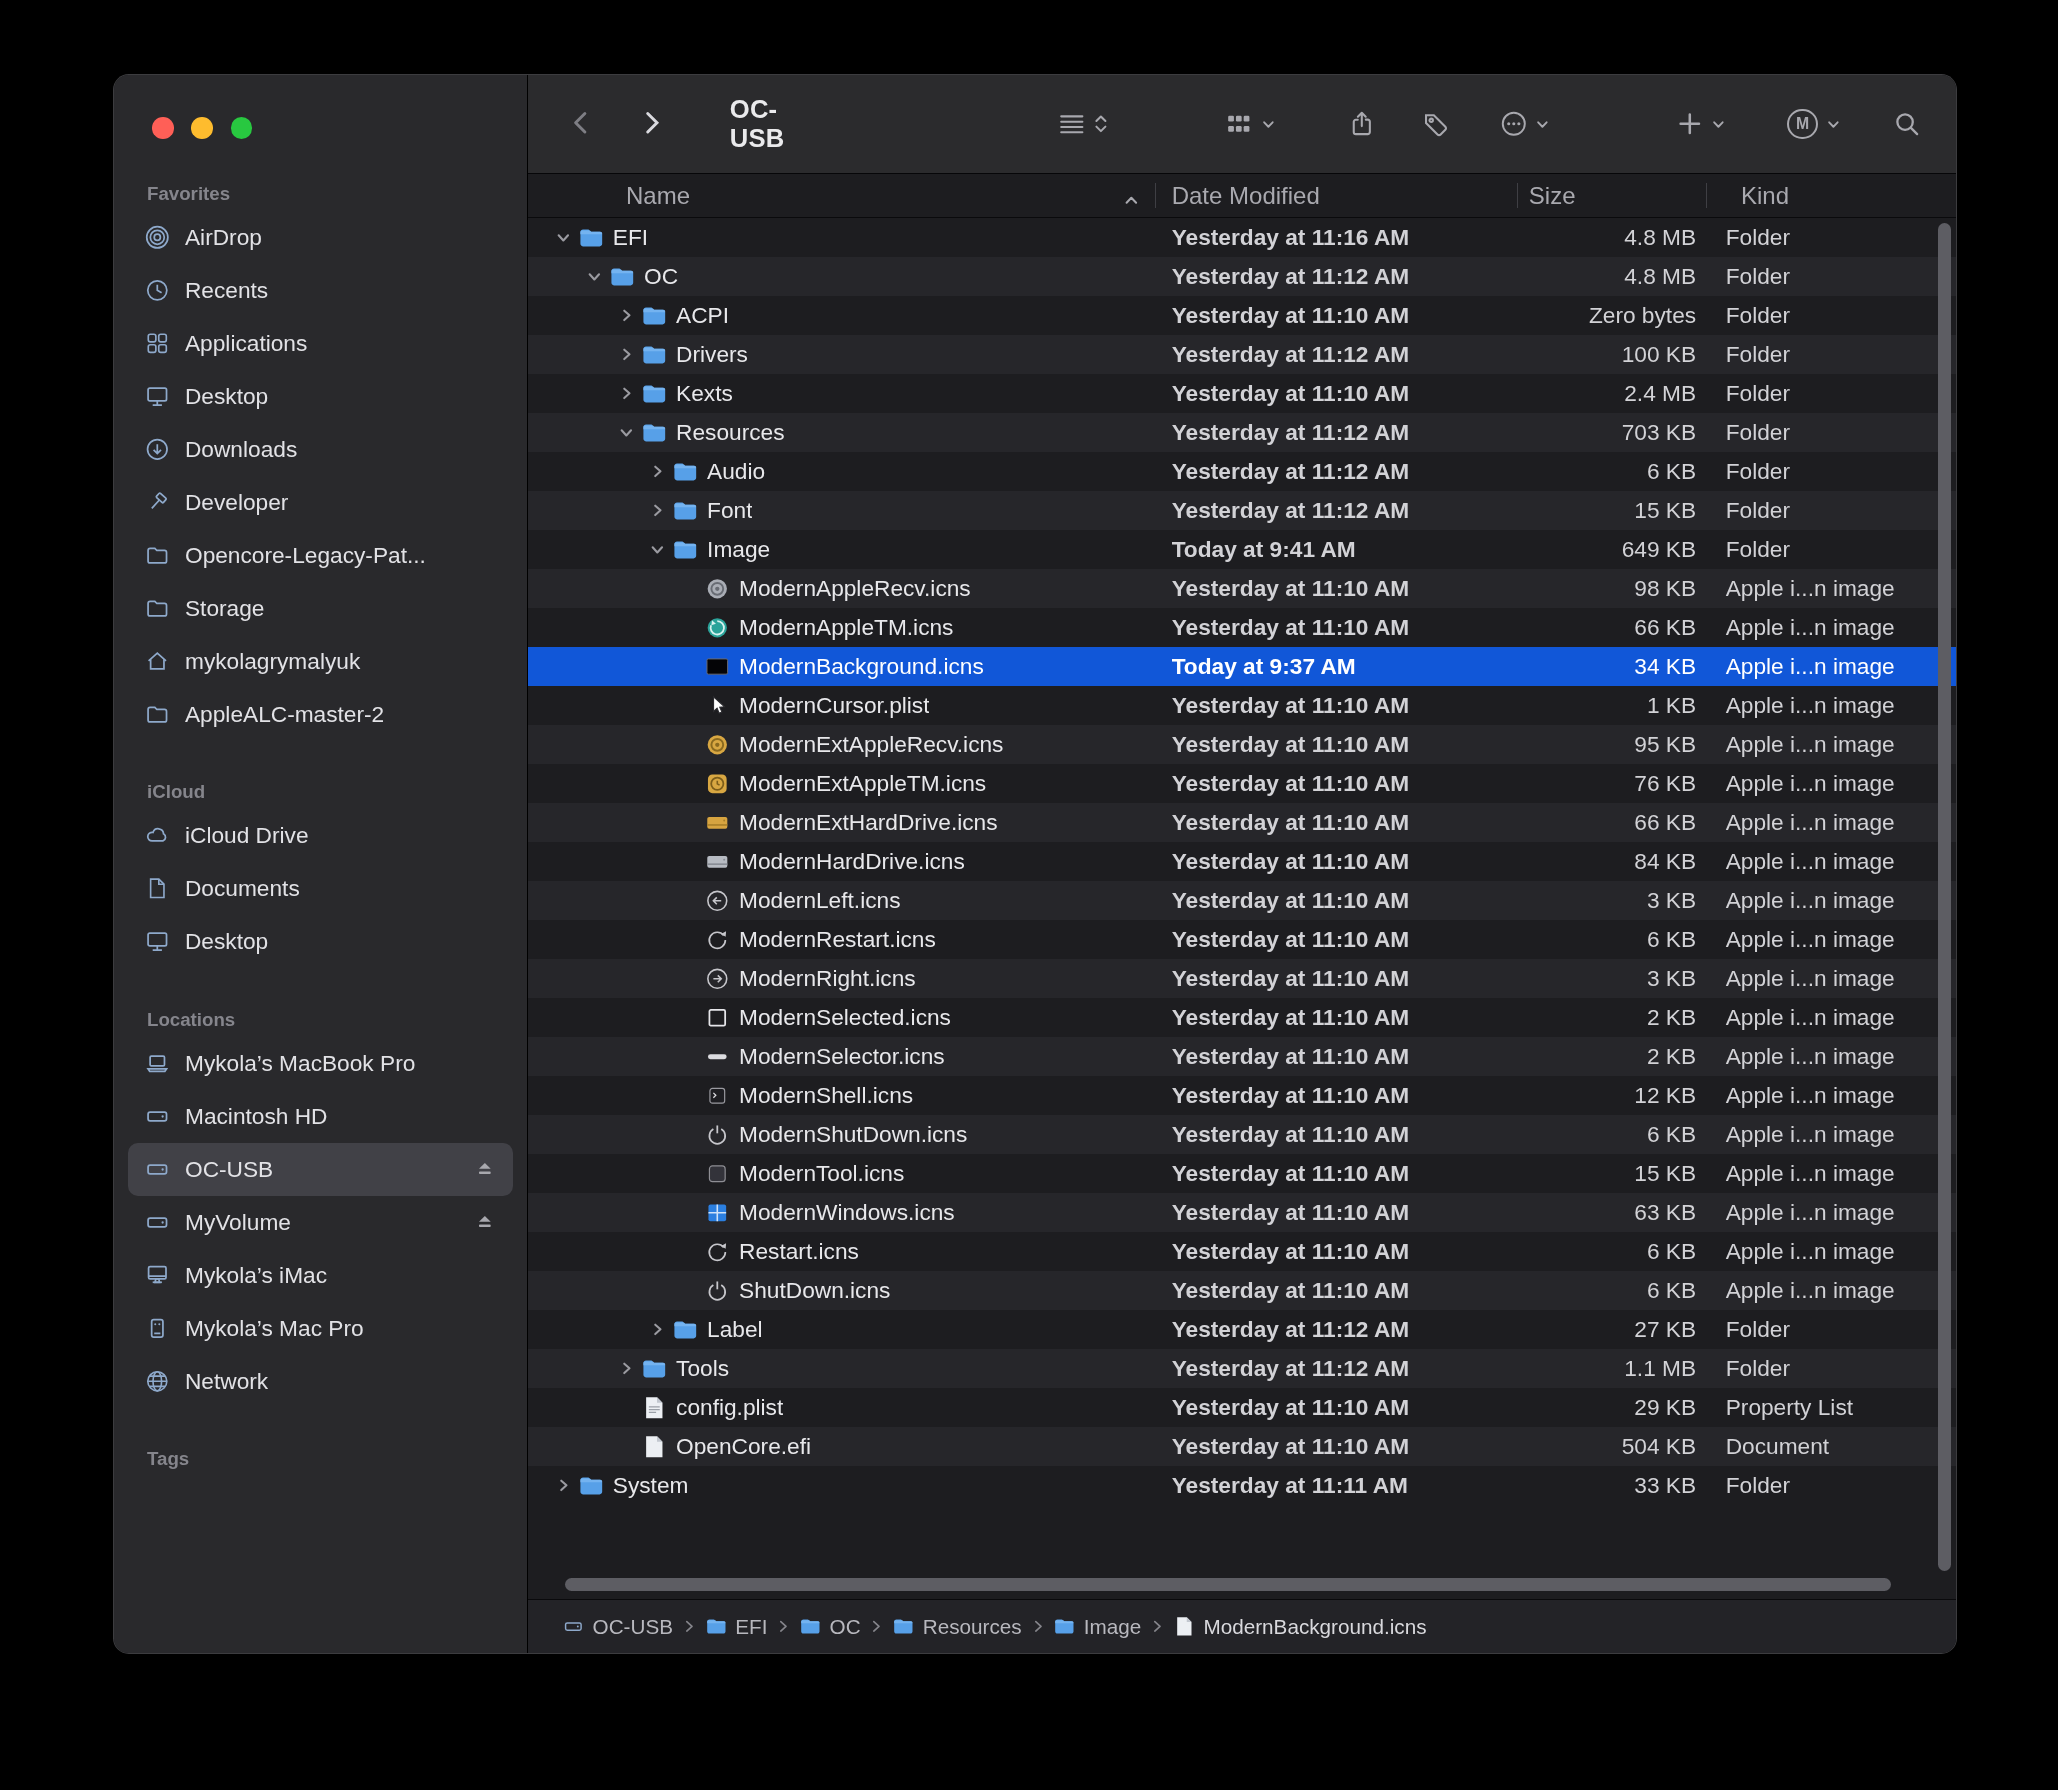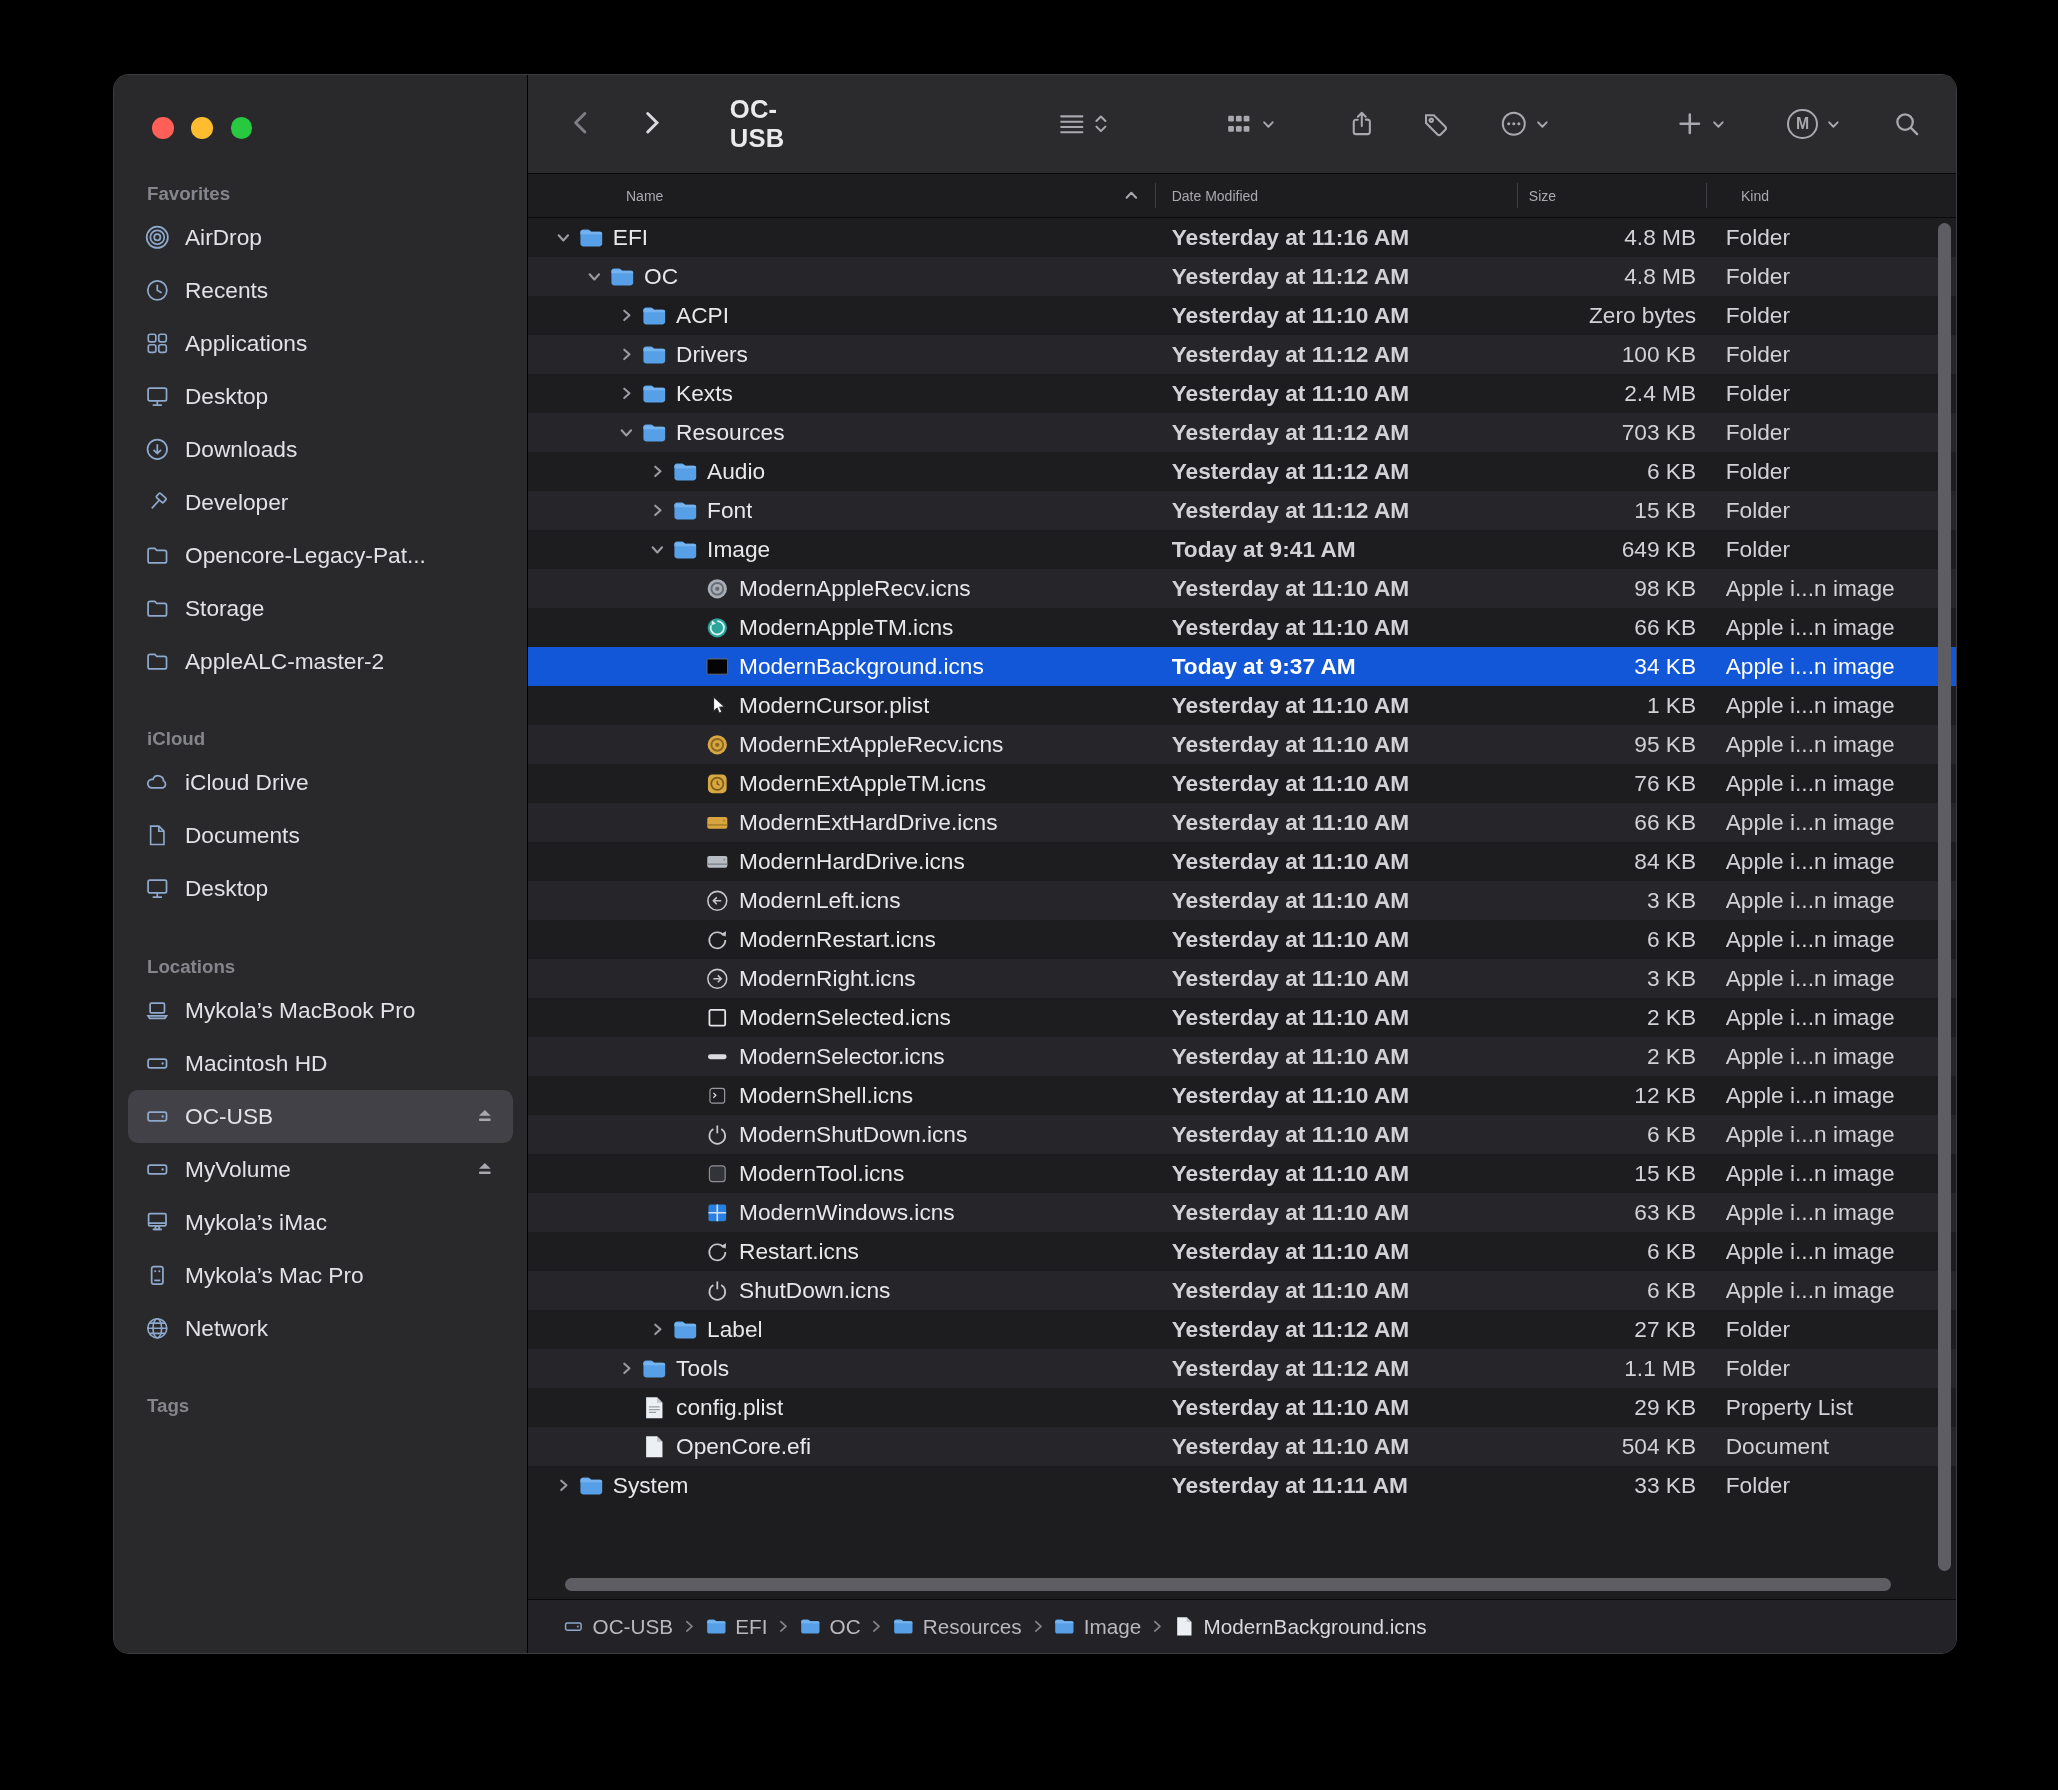--- a/index.html
+++ b/index.html
@@ -38,21 +38,21 @@
   .tb-right span[data-icon]{display:flex;}
   .tb-right span[data-icon] svg{width:27.6px;height:27.6px;}
   .tb-right span.ud svg{width:15.8px;height:27.6px;}
   .tb-right span.cd svg{width:14.8px;height:14.8px;}
   .account{width:30.5px;height:30.5px;border:2px solid #a8a8ae;border-radius:50%;display:flex;align-items:center;
     justify-content:center;font-size:15.8px;font-weight:700;color:#a8a8ae;}
   .ml260{margin-left:256px;}.ml118{margin-left:116px;}.ml74{margin-left:73px;}.ml47{margin-left:46px;}
   .ml51{margin-left:50px;}.ml128{margin-left:126px;}.ml62{margin-left:61px;}.ml54{margin-left:53px;}
   
   .colhead{height:44px;flex:none;display:flex;align-items:stretch;background:#1d1d20;border-bottom:1px solid #0a0a0c;
-    font-size:14px;color:#a9a9af;}
+    font-size:24px;color:#a9a9af;}
   .hc{display:flex;align-items:center;position:relative;}
   .hc:not(:first-child)::before{content:'';position:absolute;left:0;top:8.9px;bottom:8.9px;width:1px;background:#3f3f44;}
   .hc-name{width:627px;flex:none;padding-left:98px;}
   .hc-date{width:362px;flex:none;padding-left:16.7px;}
   .hc-size{width:189px;flex:none;padding-left:11.8px;}
   .hc-kind{flex:1;padding-left:35px;}
   .sort{position:absolute;right:15.8px;top:12.8px;}
   .sort svg{width:16.7px;height:16.7px;}
   
   .rows{flex:none;}
@@ -176,20 +176,31 @@
             </span>
             <span class="sb-label">Opencore-Legacy-Pat...</span>
           </div>
           <div class="sb-item">
             <span class="sb-ic">
               <svg viewBox="0 0 24 24">
                 <path fill="none" stroke="#8ea9cb" stroke-width="1.7" d="M3 7.2c0-1.1.9-2 2-2h4.6l2 2.1H19c1.1 0 2 .9 2 2v8.2c0 1.1-.9 2-2 2H5c-1.1 0-2-.9-2-2z"></path>
               </svg>
             </span>
             <span class="sb-label">Storage</span>
+          </div>
+          <div class="sb-item">
+            <span class="sb-ic">
+              <svg viewBox="0 0 24 24">
+                <g fill="none" stroke="#8ea9cb" stroke-width="1.7">
+                  <path d="M3.5 11.5L12 4l8.5 7.5"></path>
+                  <path d="M5.5 10v9.5h13V10"></path>
+                </g>
+              </svg>
+            </span>
+            <span class="sb-label">mykolagrymalyuk</span>
           </div>
           <div class="sb-item">
             <span class="sb-ic">
               <svg viewBox="0 0 24 24">
                 <path fill="none" stroke="#8ea9cb" stroke-width="1.7" d="M3 7.2c0-1.1.9-2 2-2h4.6l2 2.1H19c1.1 0 2 .9 2 2v8.2c0 1.1-.9 2-2 2H5c-1.1 0-2-.9-2-2z"></path>
               </svg>
             </span>
             <span class="sb-label">AppleALC-master-2</span>
           </div>
         </div>

